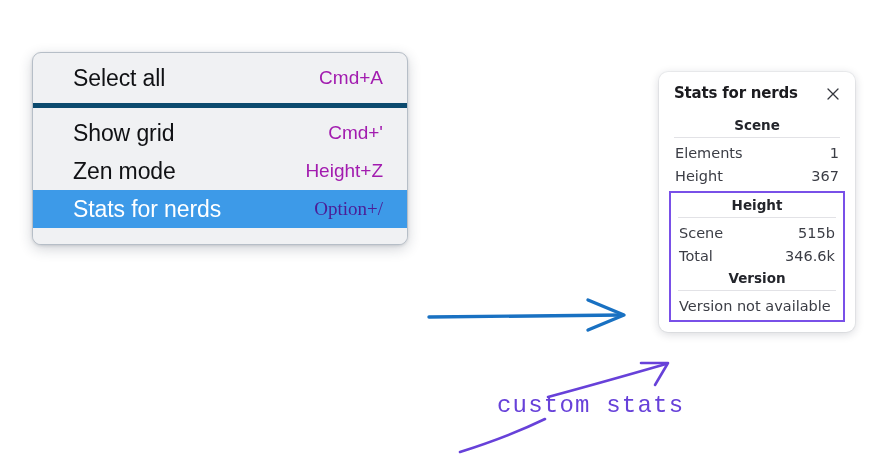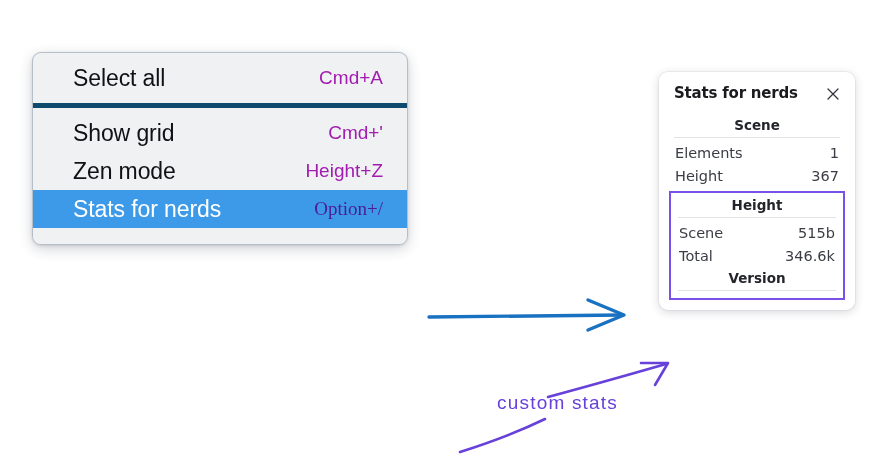--- a/index.html
+++ b/index.html
@@ -135,22 +135,22 @@
   #annotations {
     position: absolute;
     left: 0; top: 0;
     width: 873px; height: 461px;
     pointer-events: none;
   }
   #custom-stats-label {
     position: absolute;
     left: 497px;
     top: 392px;
-    font-family: Liberation Sans, sans-serif;
-    font-size: 19px;
+    font-family: Liberation Mono, monospace;
+    font-size: 24px;
     letter-spacing: 1.2px;
     color: #6741d9;
     white-space: nowrap;
   }
 </style>
 </head>
 <body>
 
 <div id="context-menu">
 
@@ -214,20 +214,21 @@
       </div>
       <div class="stat-row">
         <span class="key">Total</span>
         <span class="val">346.6k</span>
       </div>
     </div>
 
     <div class="section">
       <div class="section-title">Version</div>
       <div class="section-rule"></div>
+      <div class="single-row">Version not available</div>
     </div>
 
   </div>
 </div>
 
 <svg id="annotations" viewBox="0 0 873 461">
 
   <g>
     <path d="M429 317 L622 315" stroke="#1971c2" stroke-width="3.4" fill="none" stroke-linecap="round"></path>
     <path d="M588 300 L624 315 L588 330" stroke="#1971c2" stroke-width="3.4" fill="none" stroke-linecap="round" stroke-linejoin="round"></path>

